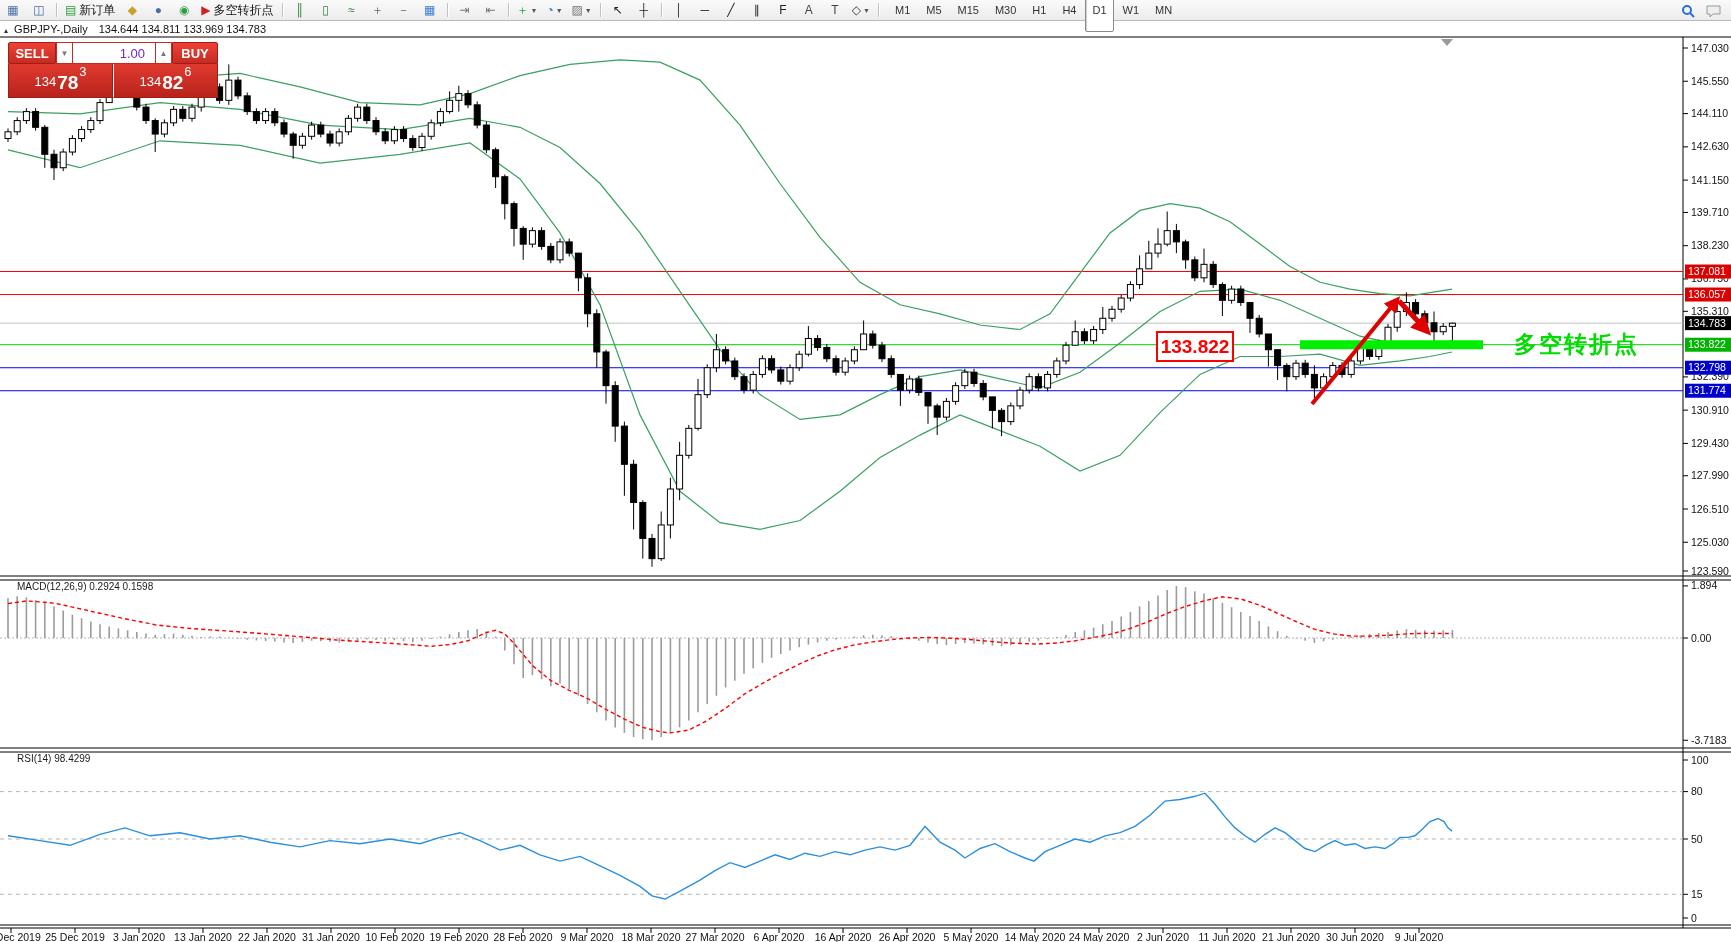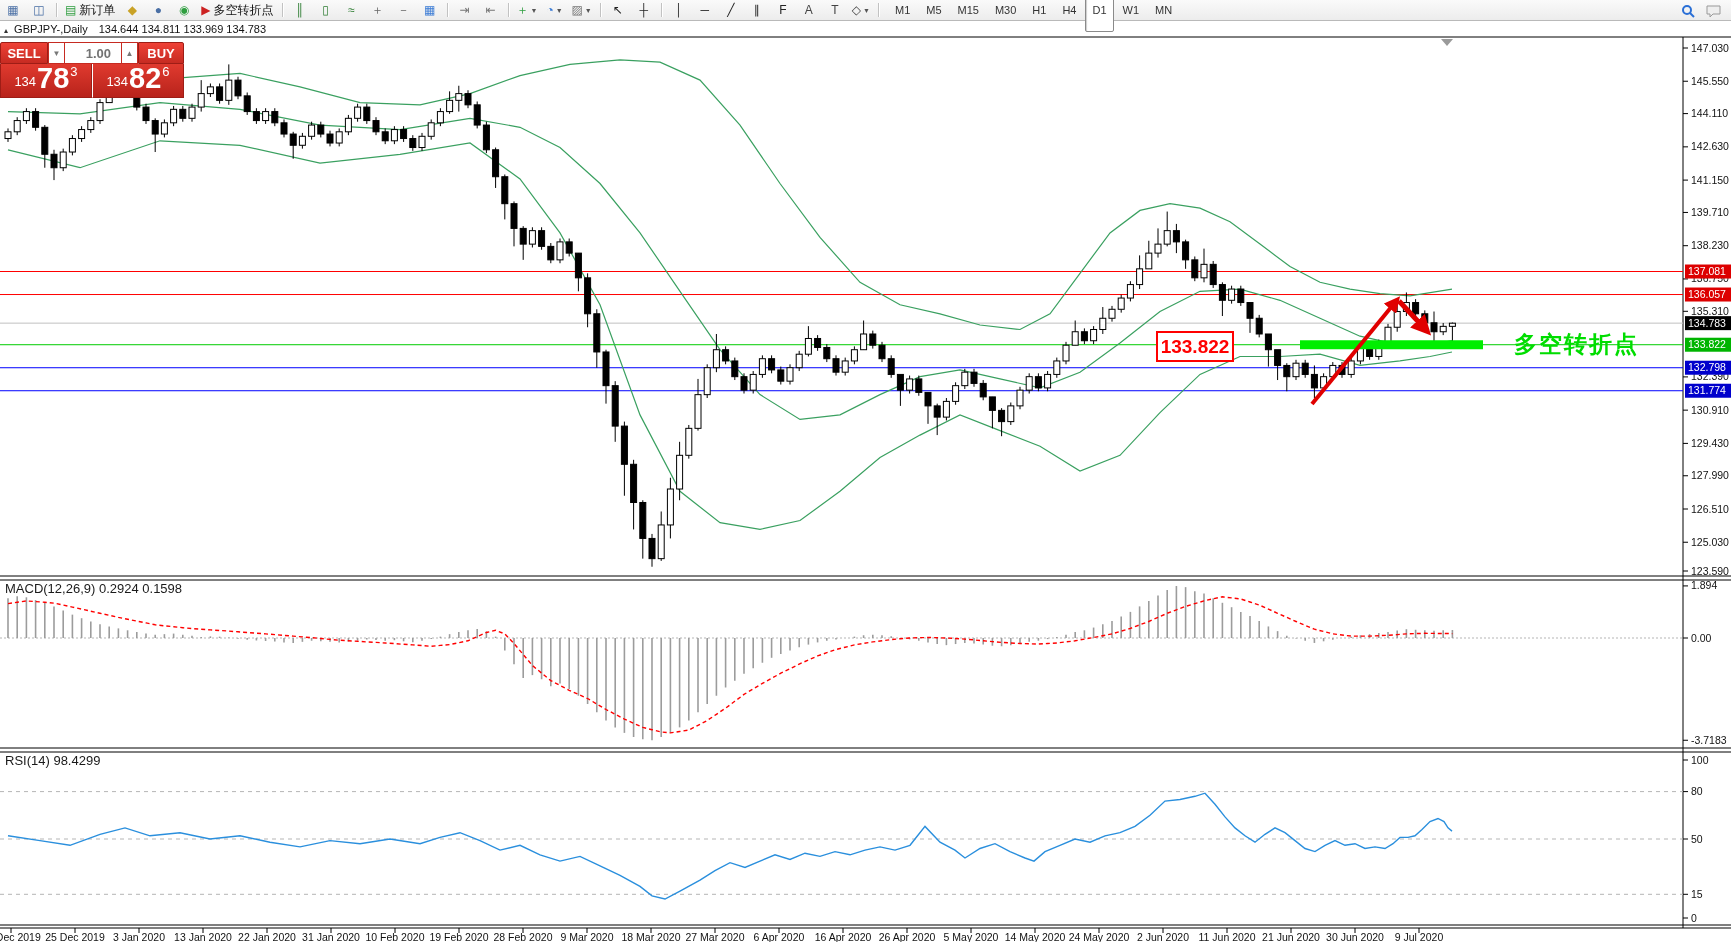--- a/index.html
+++ b/index.html
@@ -16,39 +16,39 @@
   .tb-dd{font-size:7px;color:#555;margin-left:2px;}
   .tf-btn{height:17px;padding:12px 6px;margin:0 1px;display:flex;align-items:center;font-size:11px;color:#333;
           border:1px solid transparent;border-radius:2px;}
   .tf-btn.active{background:#fff;border:1px solid #8a8a8a;box-shadow:inset 1px 1px 1px #ccc;}
   #tb-right{position:absolute;right:4px;top:1px;display:flex;align-items:center;}
   
   #symbol-title{position:absolute;left:4px;top:23px;font-size:11px;color:#111;z-index:20;white-space:nowrap;}
   #symbol-title .caret{font-size:8px;color:#333;margin-right:3px;}
   #symbol-title .ohlc{margin-left:8px;}
   
-  #oneclick{position:absolute;left:0;top:42px;width:184px;z-index:25;font-family:"Liberation Sans",sans-serif;}
+  #oneclick{position:absolute;left:8px;top:42px;width:210px;z-index:25;font-family:"Liberation Sans",sans-serif;}
   #oc-row1{display:flex;height:22px;}
   .oc-btn{background:linear-gradient(#ef4136,#c62b22);color:#fff;border:1px solid #9e1d16;display:flex;
           align-items:center;justify-content:center;font-size:13px;font-weight:bold;}
   #oc-sell{width:46px;border-radius:2px 0 0 0;}
   #oc-buy{width:44px;flex:0 0 auto;border-radius:0 2px 0 0;}
   .oc-spin{width:15px;background:#fff;border:1px solid #c62b22;color:#777;font-size:8px;display:flex;
            align-items:center;justify-content:center;}
-  #oc-vol{flex:1;background:#fff;border-top:1px solid #c62b22;border-bottom:1px solid #c62b22;color:#737373;
-          font-size:13px;display:flex;align-items:center;justify-content:flex-end;padding-right:10px;font-weight:bold;}
+  #oc-vol{flex:1;background:#fff;border-top:1px solid #c62b22;border-bottom:1px solid #c62b22;color:#6d28d9;
+          font-size:13px;display:flex;align-items:center;justify-content:flex-end;padding-right:10px;}
   #oc-row2{display:flex;height:34px;}
   .oc-price{flex:1;background:linear-gradient(#e03a2f,#b8231b);color:#fff;display:flex;align-items:flex-end;
             justify-content:center;padding-bottom:6px;border:1px solid #9e1d16;border-top:none;}
   .oc-price + .oc-price{border-left:1px solid #fff;}
   .p-small{font-size:13px;margin:0 1px 2px 0;}
-  .p-big{font-size:29px;font-weight:bold;line-height:0.85;}
+  .p-big{font-size:19px;font-weight:bold;line-height:0.85;}
   .p-sup{font-size:13px;margin:0 0 12px 1px;}
   
-  .pane-label{position:absolute;left:5px;font-size:13px;color:#1a1a1a;z-index:15;}
+  .pane-label{position:absolute;left:17px;font-size:10px;color:#1a1a1a;z-index:15;}
   
   #ann-price{position:absolute;z-index:18;border:2px solid #ff0000;background:#fff;color:#ff0000;
              font-size:19px;font-weight:bold;display:flex;align-items:center;justify-content:center;}
   #ann-cn{position:absolute;z-index:18;color:#00dd00;font-size:23px;font-weight:bold;letter-spacing:2px;white-space:nowrap;}
   svg text{font-family:"Liberation Sans",sans-serif;}
 </style>
 </head>
 <body>
 
 <div id="app">

